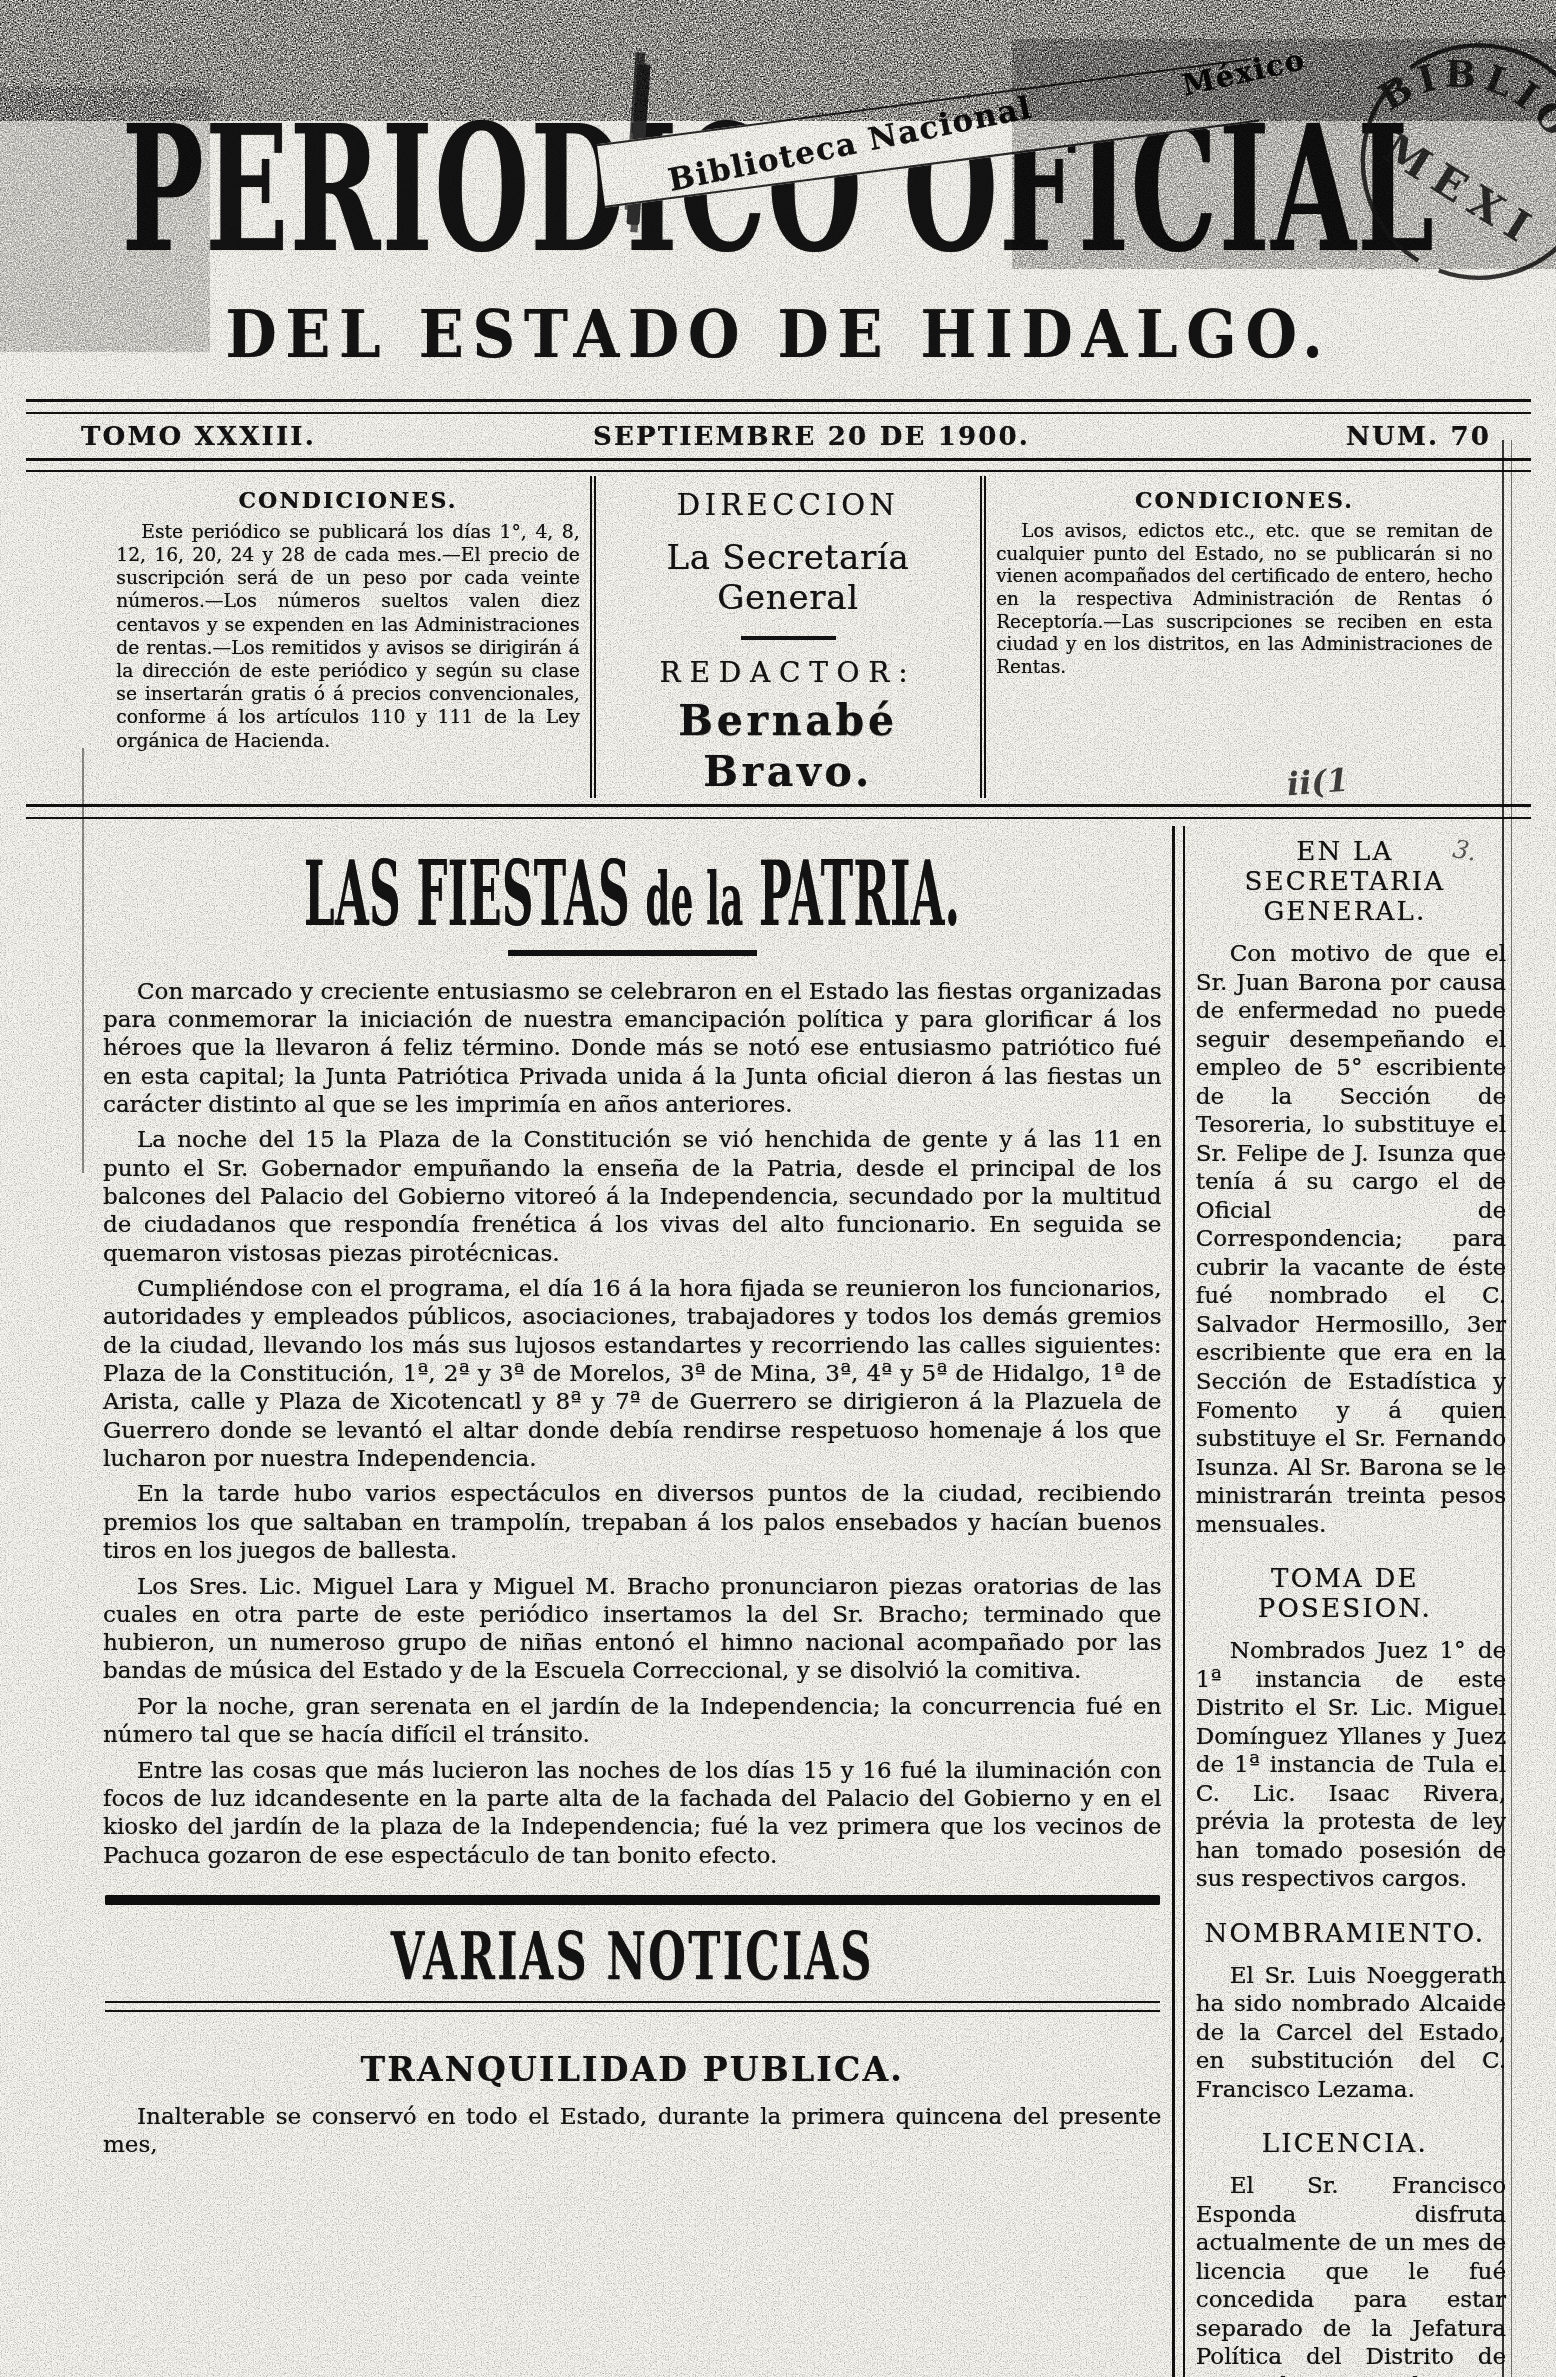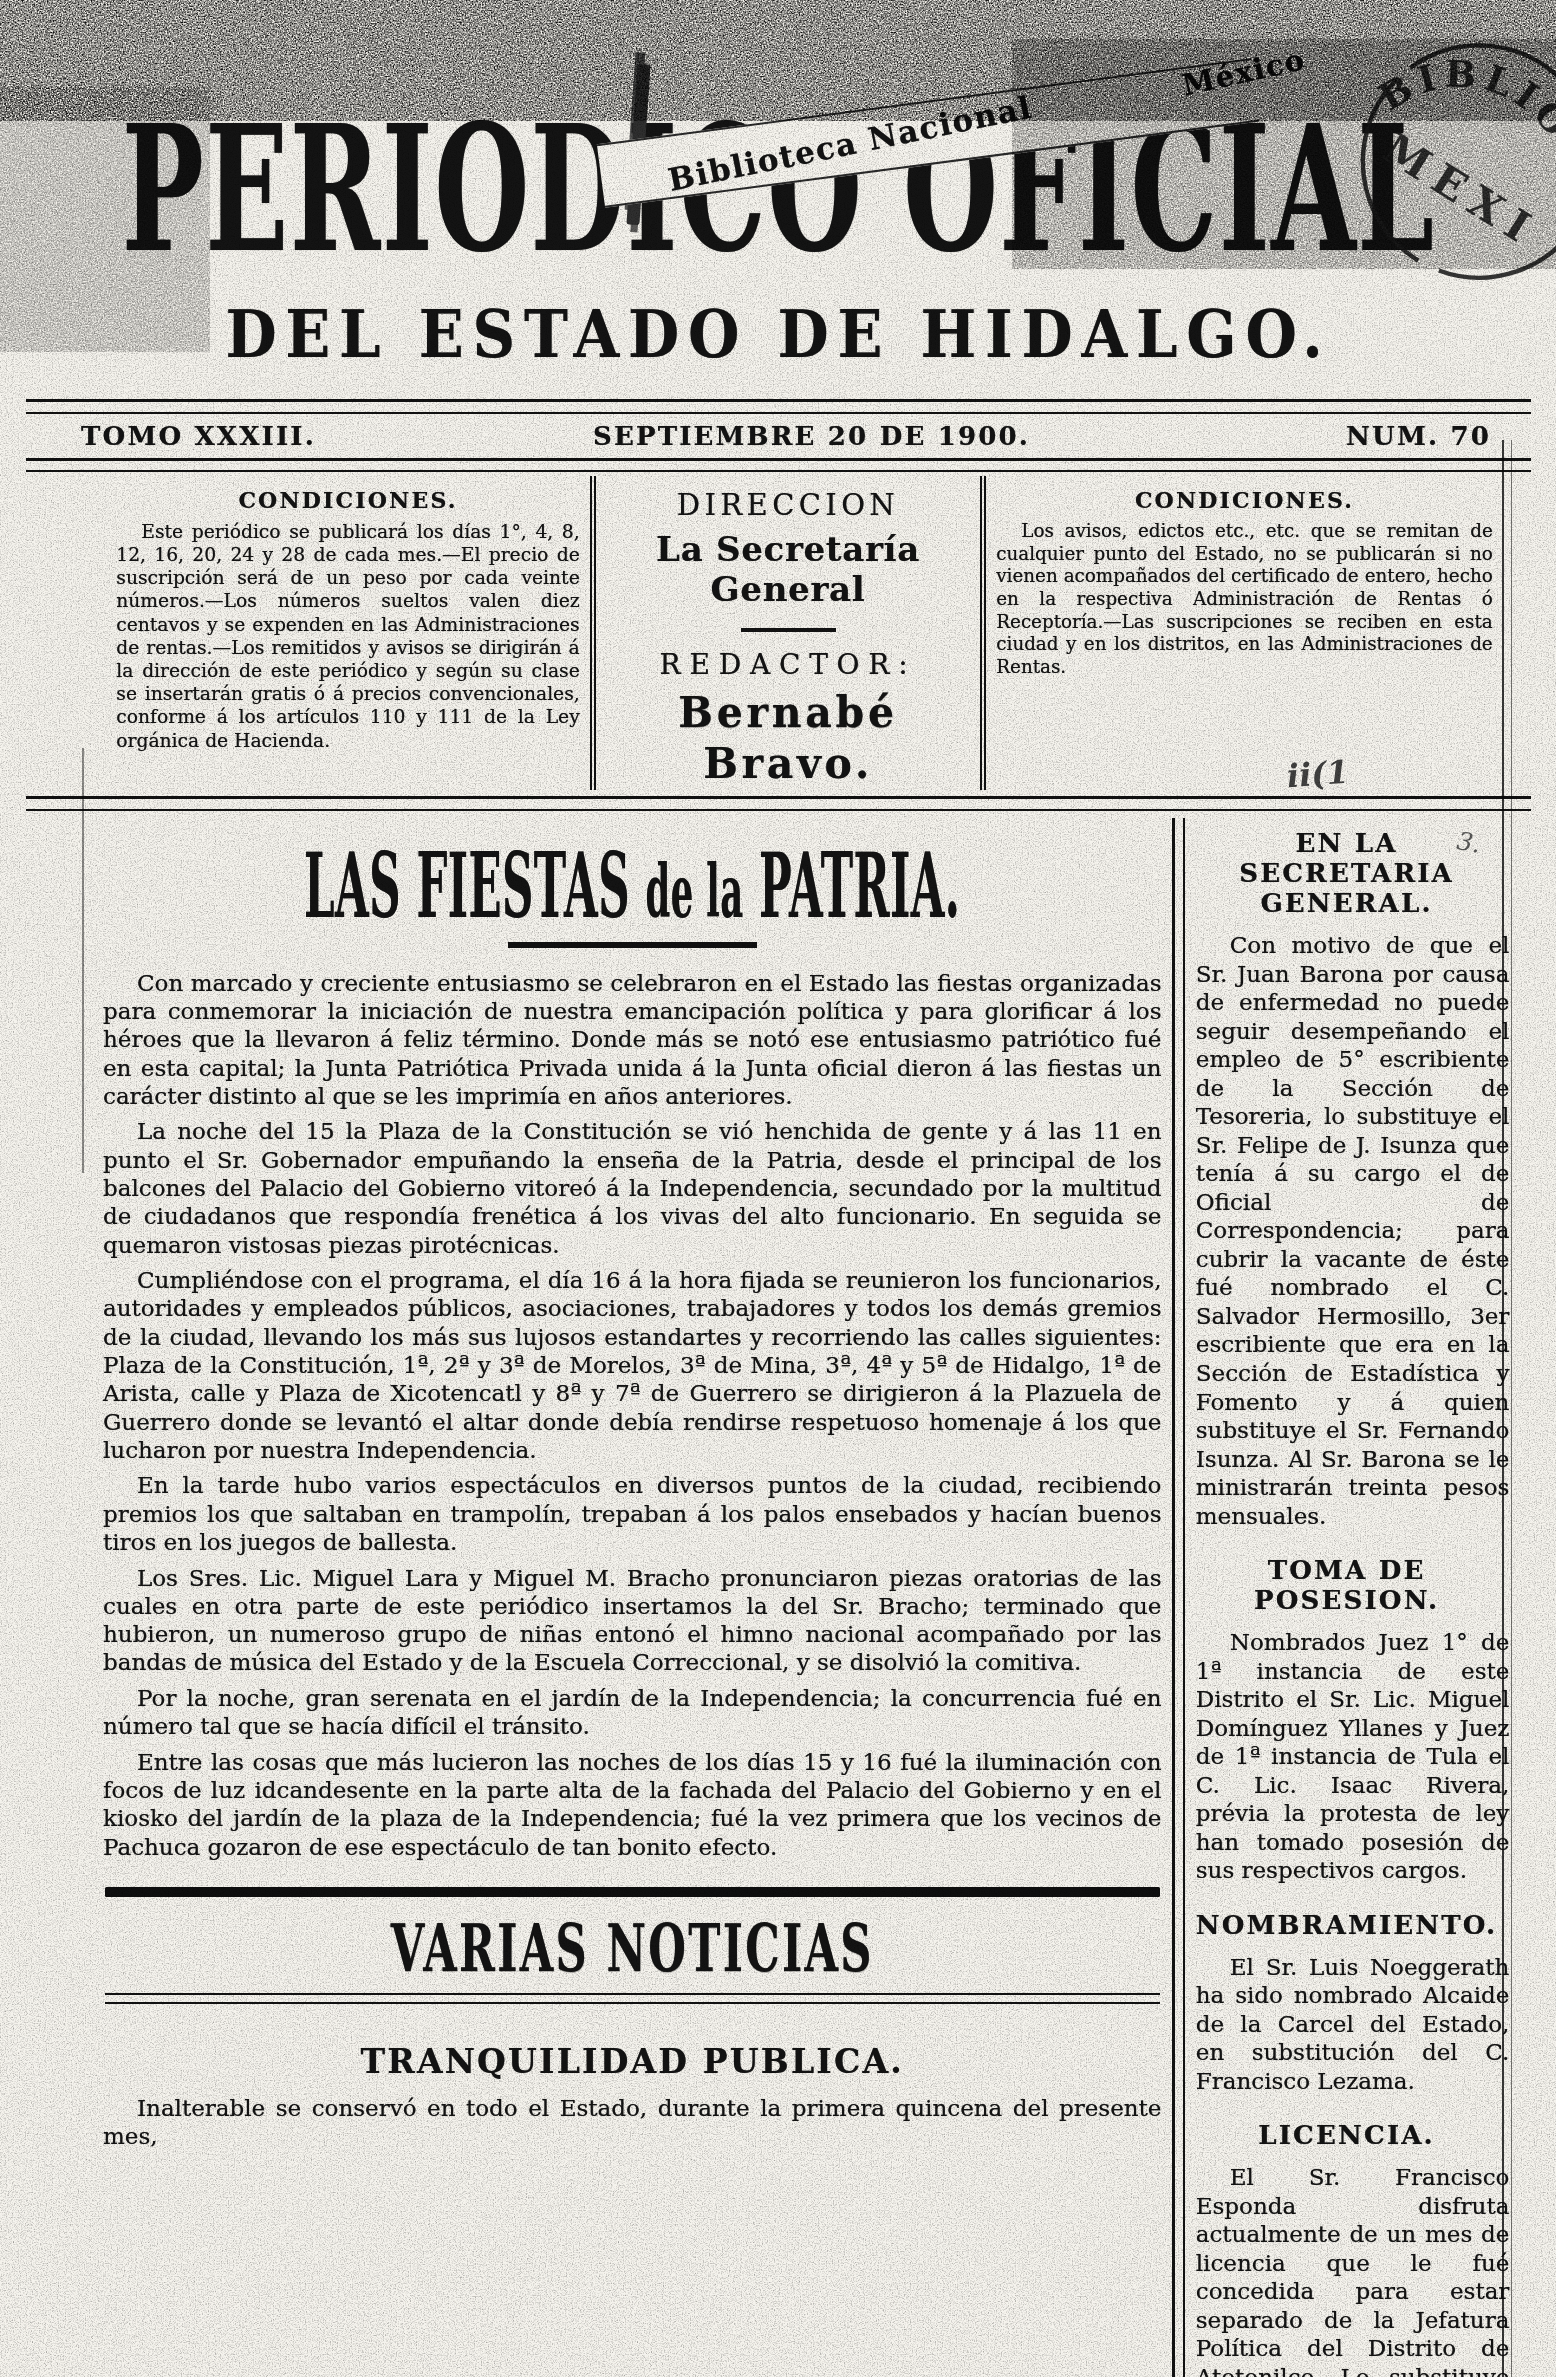--- a/index.html
+++ b/index.html
@@ -74,21 +74,21 @@
   .hbox .hbox-title{text-align:center;font-weight:bold;font-size:22px;letter-spacing:2.2px;margin:2.9px 0 7.3px 0;}
   .hbox .hbox-body{font-size:19.4px;line-height:1.24;text-align:justify;text-indent:25px;}
   .hbox-left{flex:0 0 484px;}
   .hbox-left .hbox-body{font-size:18.7px;}
   .hbox-center{
     flex:0 0 396px;text-align:center;
     border-left:6.6px double #121212;border-right:6.6px double #121212;
     padding-top:11.7px;
   }
   .hbox-center .dir-title{font-size:29px;letter-spacing:4.4px;}
-  .hbox-center .dir-line{font-size:34px;font-weight:bold;margin-top:7px;letter-spacing:0.7px;}
+  .hbox-center .dir-line{font-size:34px;font-weight:normal;margin-top:15px;letter-spacing:0.7px;}
   .hbox-center .dir-rule{width:95px;border-top:4.4px solid #141414;margin:19px auto 16px auto;}
   .hbox-center .redactor-label{font-size:28px;letter-spacing:8.8px;}
   .hbox-center .redactor-name{font-size:41px;font-weight:bold;letter-spacing:3.7px;margin-top:8.8px;transform:scaleY(1.05);}
   .hbox-right{flex:1;position:relative;}
   .hbox-right .hbox-body{font-size:18.3px;}
   .handwriting{
     position:absolute;right:154px;bottom:-2.9px;
     font-style:italic;font-size:32px;color:#222;
     transform:rotate(-4deg);font-weight:bold;opacity:.85;
   }
@@ -120,21 +120,21 @@
     transform:scale(.8,1.22);transform-origin:center center;margin:19px 0 13px 0;
   }
   .thin-double{height:6.6px;border-top:2.9px solid #121212;border-bottom:2.2px solid #121212;margin:0 1.5px;}
 
   .sub-head{
     text-align:center;font-weight:bold;font-size:33px;letter-spacing:2.2px;
     margin:38px 0 13px 0;
   }
 
   .sec-head{
-    text-align:center;font-weight:bold;font-size:26px;letter-spacing:2.2px;
+    text-align:center;font-weight:normal;font-size:26px;letter-spacing:2.2px;
     margin:25px 12px 13px 0;
   }
   .sec-head.first{margin-top:10.3px;}
   .sec-body{font-size:23px;line-height:1.24;text-align:justify;text-indent:34px;margin:0;}
 
   
   .edge-right{
     position:absolute;right:45px;top:440px;bottom:0;width:6.6px;
     border-left:2.9px solid rgba(10,10,10,.8);border-right:1.5px solid rgba(10,10,10,.55);z-index:4;
   }

